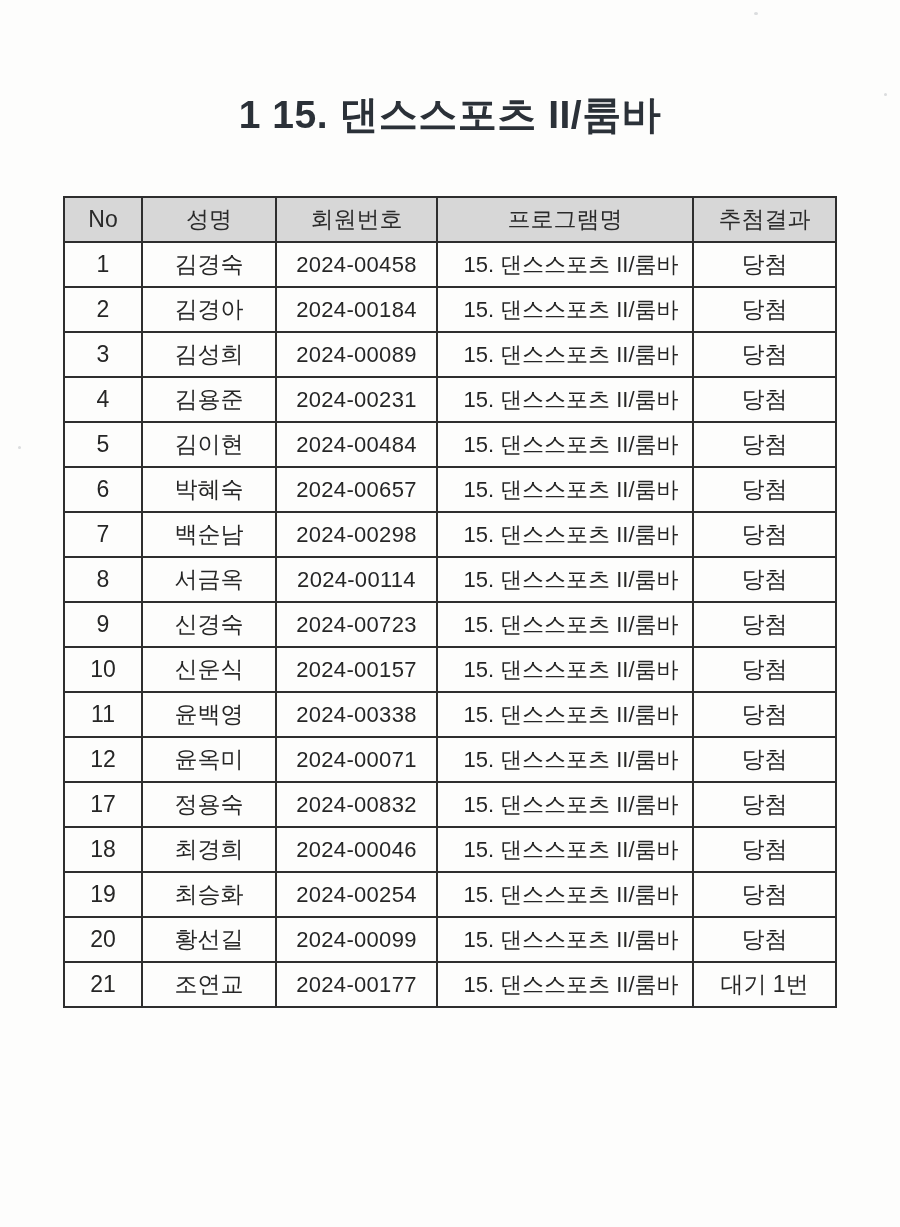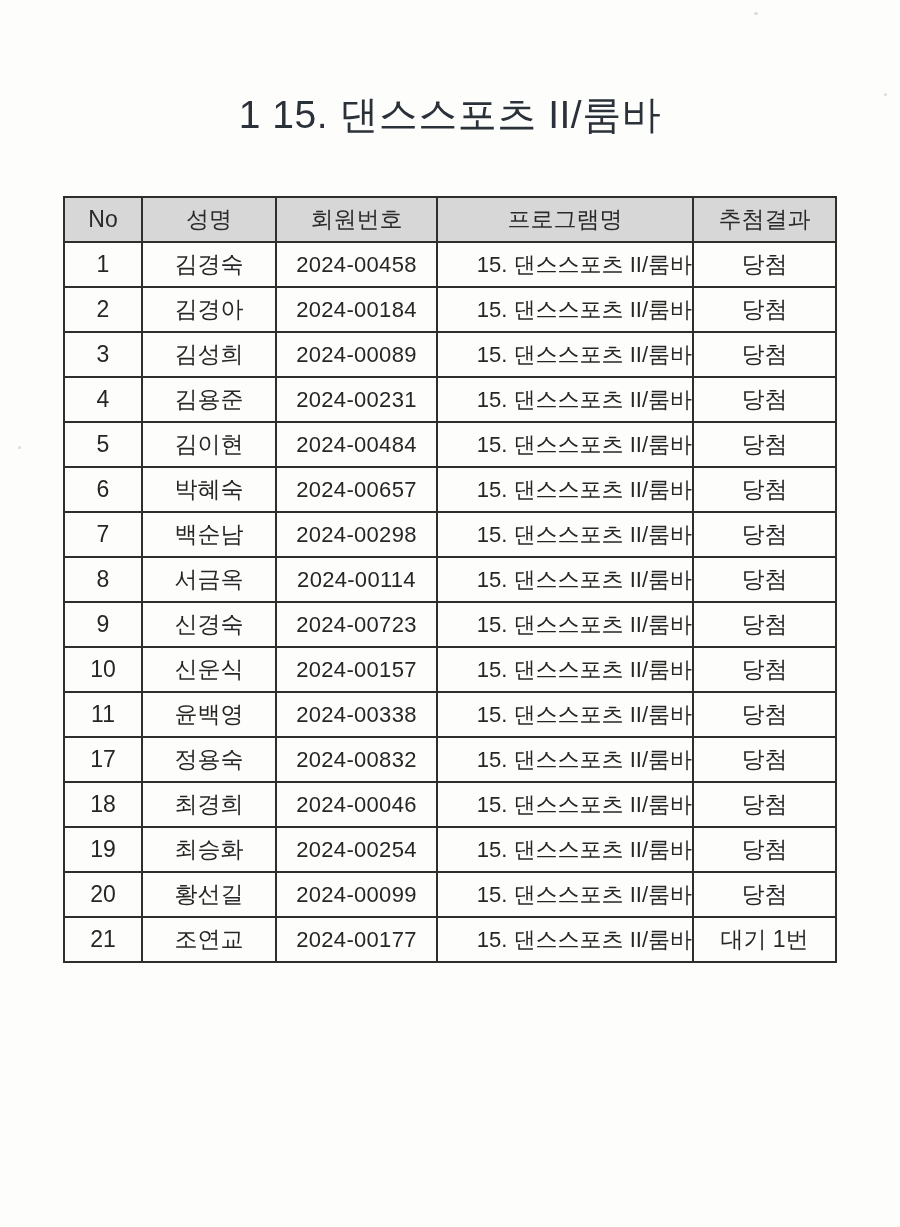--- a/index.html
+++ b/index.html
@@ -15,21 +15,21 @@
     color: #222;
     overflow: hidden;
   }
   .page-title {
     position: absolute;
     top: 88px;
     left: 0;
     width: 900px;
     text-align: center;
     font-size: 39px;
-    font-weight: 400;
+    font-weight: 700;
     letter-spacing: 0.5px;
     color: #2b3138;
   }
   table.results {
     position: absolute;
     top: 196px;
     left: 63px;
     width: 772px;
     border-collapse: collapse;
     table-layout: fixed;
@@ -46,21 +46,21 @@
     white-space: nowrap;
     overflow: hidden;
     font-weight: 400;
   }
   table.results th {
     background: #d7d7d7;
     font-weight: 400;
     color: #2a2a2a;
   }
   table.results td.col-3 {
-    text-align: right;
+    text-align: center;
     padding-left: 12px;
     font-size: 22px;
   }
   table.results td.col-2 {
     font-size: 22px;
     letter-spacing: 0.3px;
   }
   .speck {
     position: absolute;
     background: #9aa0a6;
@@ -162,20 +162,27 @@
         <td class="col-4">당첨</td>
       </tr>
       <tr>
         <td class="col-0">11</td>
         <td class="col-1">윤백영</td>
         <td class="col-2">2024-00338</td>
         <td class="col-3">15. 댄스스포츠 II/룸바</td>
         <td class="col-4">당첨</td>
       </tr>
       <tr>
+        <td class="col-0">12</td>
+        <td class="col-1">윤옥미</td>
+        <td class="col-2">2024-00071</td>
+        <td class="col-3">15. 댄스스포츠 II/룸바</td>
+        <td class="col-4">당첨</td>
+      </tr>
+      <tr>
         <td class="col-0">17</td>
         <td class="col-1">정용숙</td>
         <td class="col-2">2024-00832</td>
         <td class="col-3">15. 댄스스포츠 II/룸바</td>
         <td class="col-4">당첨</td>
       </tr>
       <tr>
         <td class="col-0">18</td>
         <td class="col-1">최경희</td>
         <td class="col-2">2024-00046</td>

